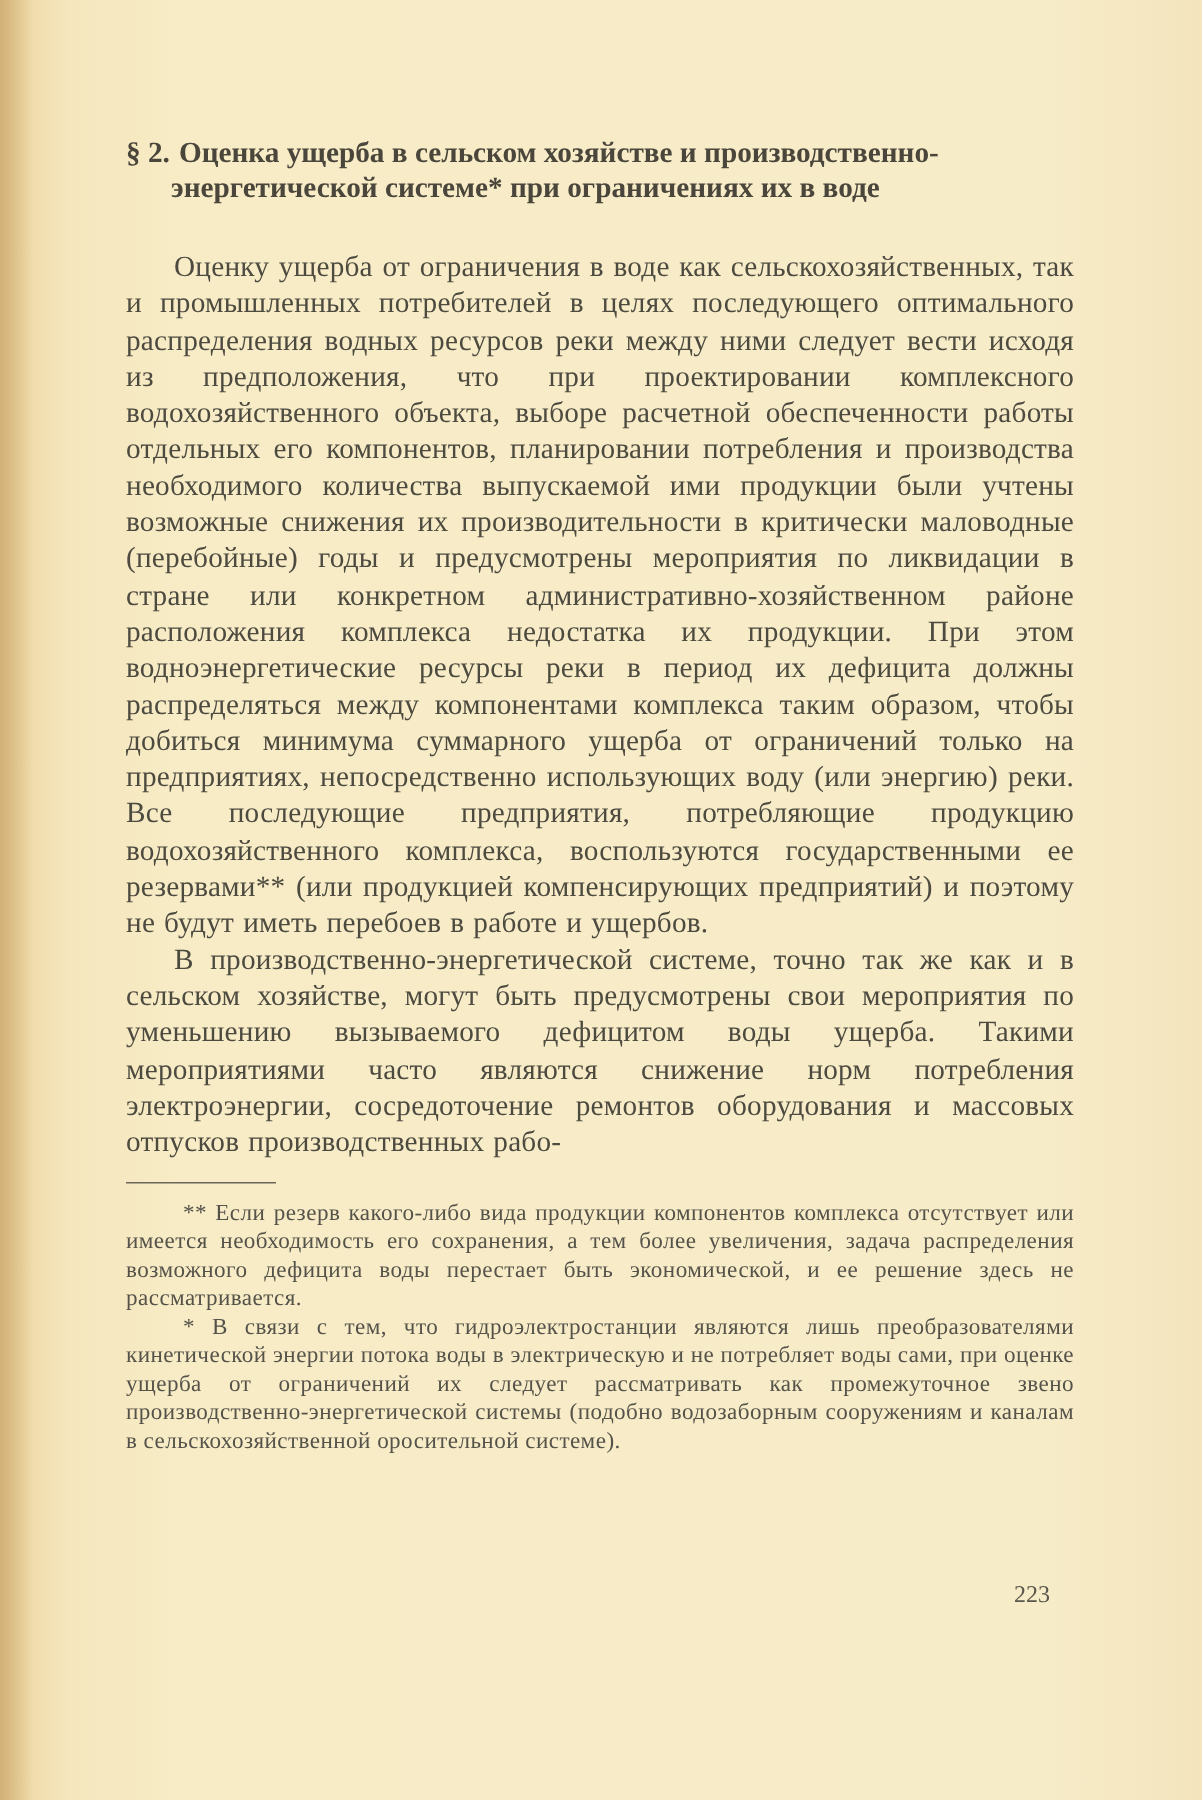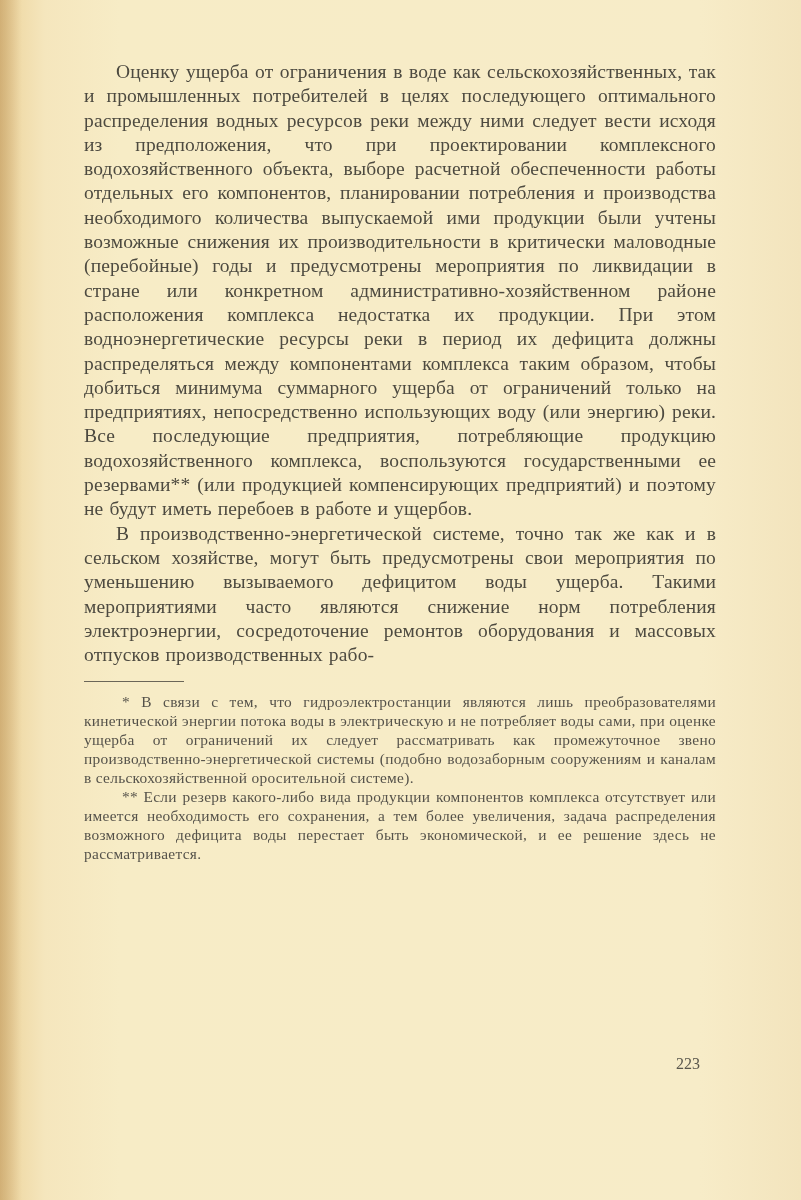--- a/index.html
+++ b/index.html
@@ -51,24 +51,28 @@
   }
 </style>
 </head>
 <body>
 
 <div class="page">
   <div class="gutter-shadow"></div>
 
   <div class="content">
 
+    <h2 class="heading">
+      <span class="sect">§ 2.</span><span>Оценка ущерба в сельском хозяйстве и производственно-</span>
+      <span class="line2">энергетической системе* при ограничениях их в воде</span>
+    </h2>
 
     <p class="para indent">Оценку ущерба от ограничения в воде как сельскохозяйственных, так и промышленных потребителей в целях последующего оптимального распределения водных ресурсов реки между ними следует вести исходя из предположения, что при проектировании комплексного водохозяйственного объекта, выборе расчетной обеспеченности работы отдельных его компонентов, планировании потребления и производства необходимого количества выпускаемой ими продукции были учтены возможные снижения их производительности в критически маловодные (перебойные) годы и предусмотрены мероприятия по ликвидации в стране или конкретном административно-хозяйственном районе расположения комплекса недостатка их продукции. При этом водноэнергетические ресурсы реки в период их дефицита должны распределяться между компонентами комплекса таким образом, чтобы добиться минимума суммарного ущерба от ограничений только на предприятиях, непосредственно использующих воду (или энергию) реки. Все последующие предприятия, потребляющие продукцию водохозяйственного комплекса, воспользуются государственными ее резервами** (или продукцией компенсирующих предприятий) и поэтому не будут иметь перебоев в работе и ущербов.</p>
     <p class="para indent">В производственно-энергетической системе, точно так же как и в сельском хозяйстве, могут быть предусмотрены свои мероприятия по уменьшению вызываемого дефицитом воды ущерба. Такими мероприятиями часто являются снижение норм потребления электроэнергии, сосредоточение ремонтов оборудования и массовых отпусков производственных рабо-</p>
 
     <div class="footnote-rule"></div>
 
+    <p class="foot indent">** Если резерв какого-либо вида продукции компонентов комплекса отсутствует или имеется необходимость его сохранения, а тем более увеличения, задача распределения возможного дефицита воды перестает быть экономической, и ее решение здесь не рассматривается.</p>
     <p class="foot indent">* В связи с тем, что гидроэлектростанции являются лишь преобразователями кинетической энергии потока воды в электрическую и не потребляет воды сами, при оценке ущерба от ограничений их следует рассматривать как промежуточное звено производственно-энергетической системы (подобно водозаборным сооружениям и каналам в сельскохозяйственной оросительной системе).</p>
-    <p class="foot indent">** Если резерв какого-либо вида продукции компонентов комплекса отсутствует или имеется необходимость его сохранения, а тем более увеличения, задача распределения возможного дефицита воды перестает быть экономической, и ее решение здесь не рассматривается.</p>
   </div>
 
   <div class="page-num">223</div>
 </div>
 
 </body></html>

